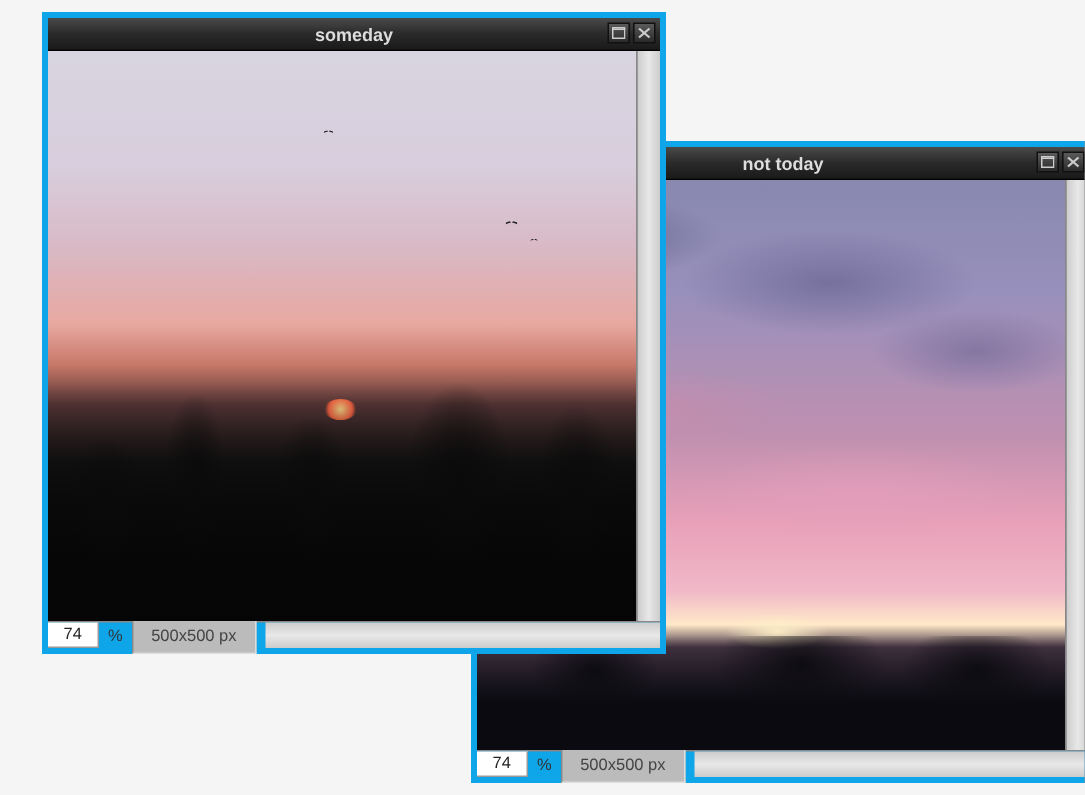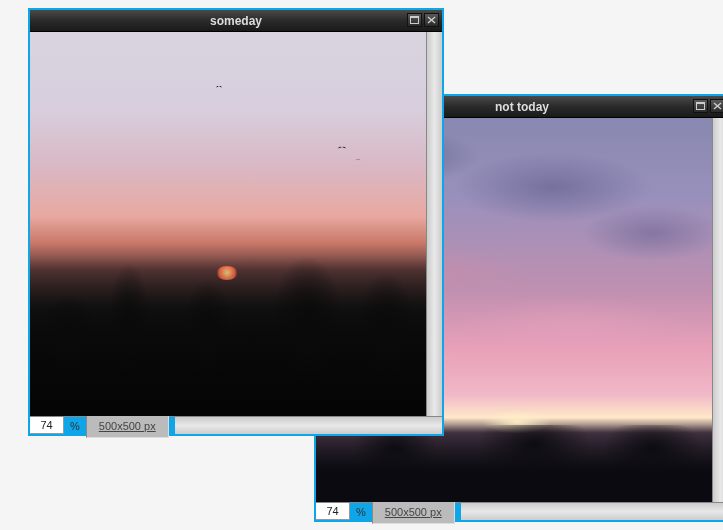--- a/index.html
+++ b/index.html
@@ -6,21 +6,21 @@
   body {
     width: 723px;
     height: 530px;
     background: #f5f5f5;
     font-family: Arial, sans-serif;
     position: relative;
     overflow: hidden;
   }
   .window {
     position: absolute;
-    border: 2px solid #0ea5e9;
+    border: 4px solid #0ea5e9;
     background: #2a2a2a;
     display: flex;
     flex-direction: column;
   }
   .titlebar {
     height: 22px;
     background: linear-gradient(to bottom, #4a4a4a 0%, #2a2a2a 50%, #1a1a1a 100%);
     display: flex;
     align-items: center;
     position: relative;
@@ -94,21 +94,20 @@
   .pct {
     padding: 0 6px;
     color: #333;
   }
   .dim-box {
     background: #bbb;
     border: 1px inset #ddd;
     padding: 5px 12px;
     color: #444;
     font-size: 11px;
-    text-decoration: underline;
   }
   .scrollbar-h-region {
     flex: 1;
     height: 100%;
     background: linear-gradient(to bottom, #ccc, #e8e8e8, #ccc);
     margin-left: 6px;
   }
   
   .img-someday {
     width: 100%; height: 100%;

